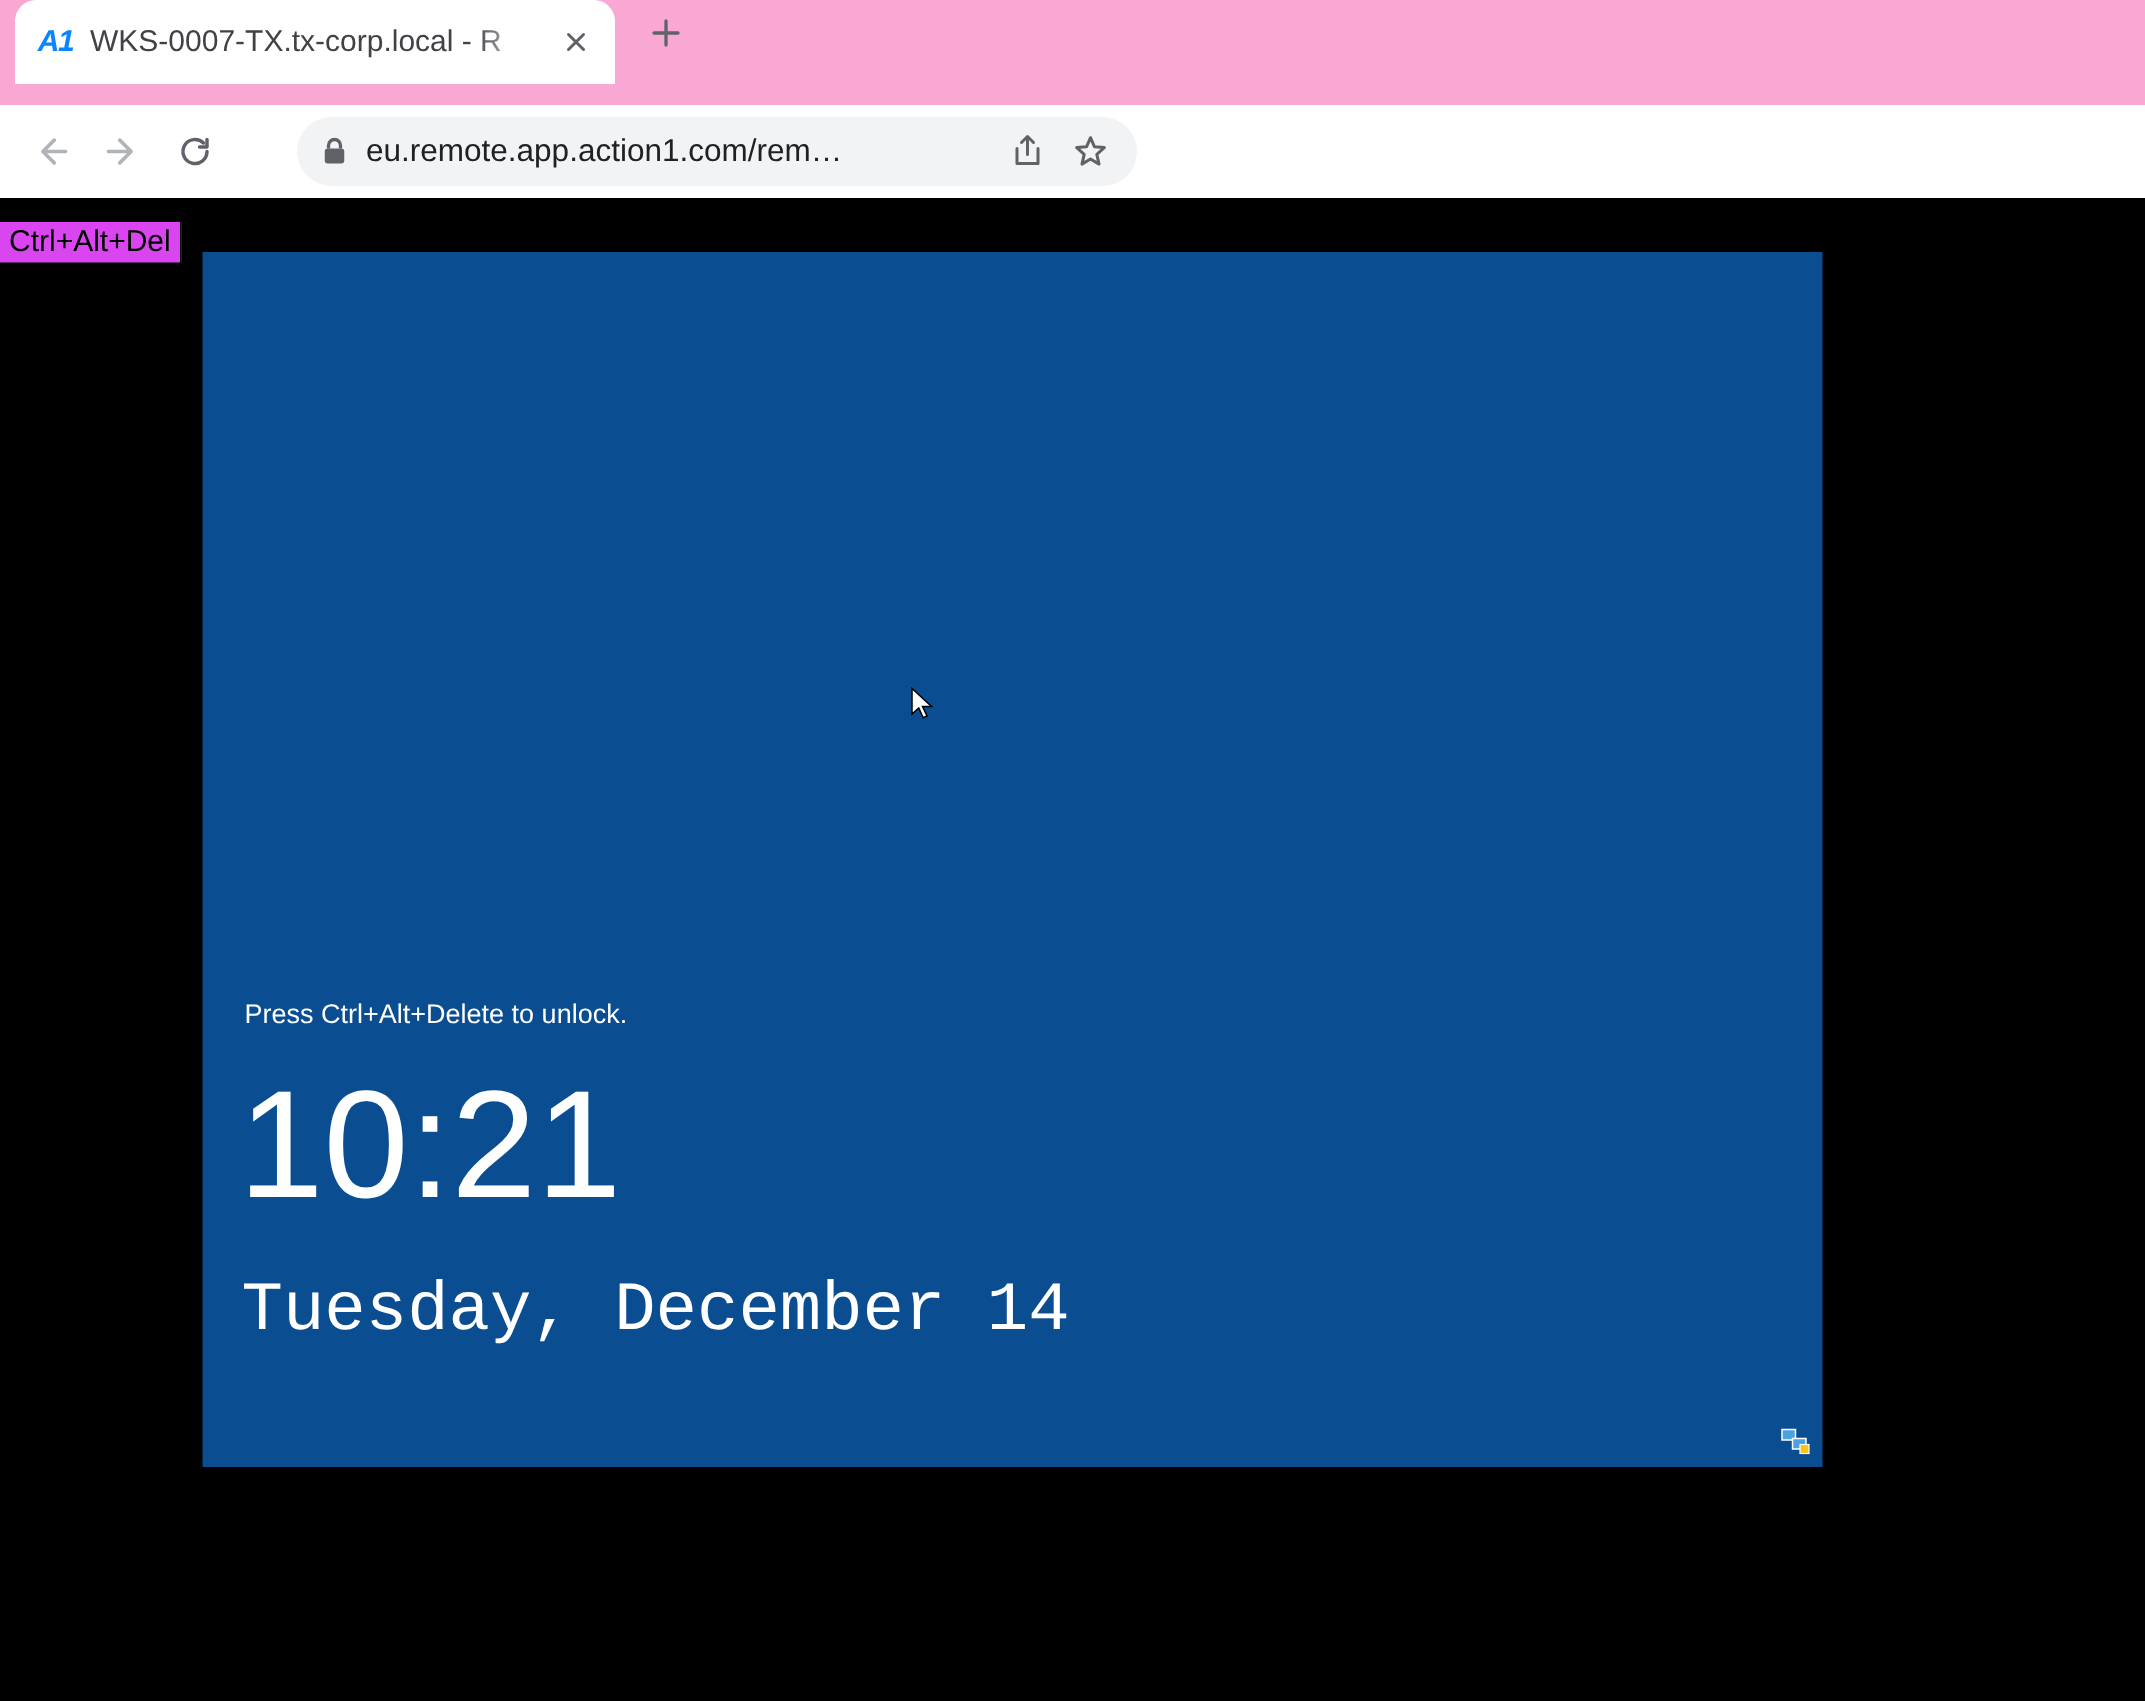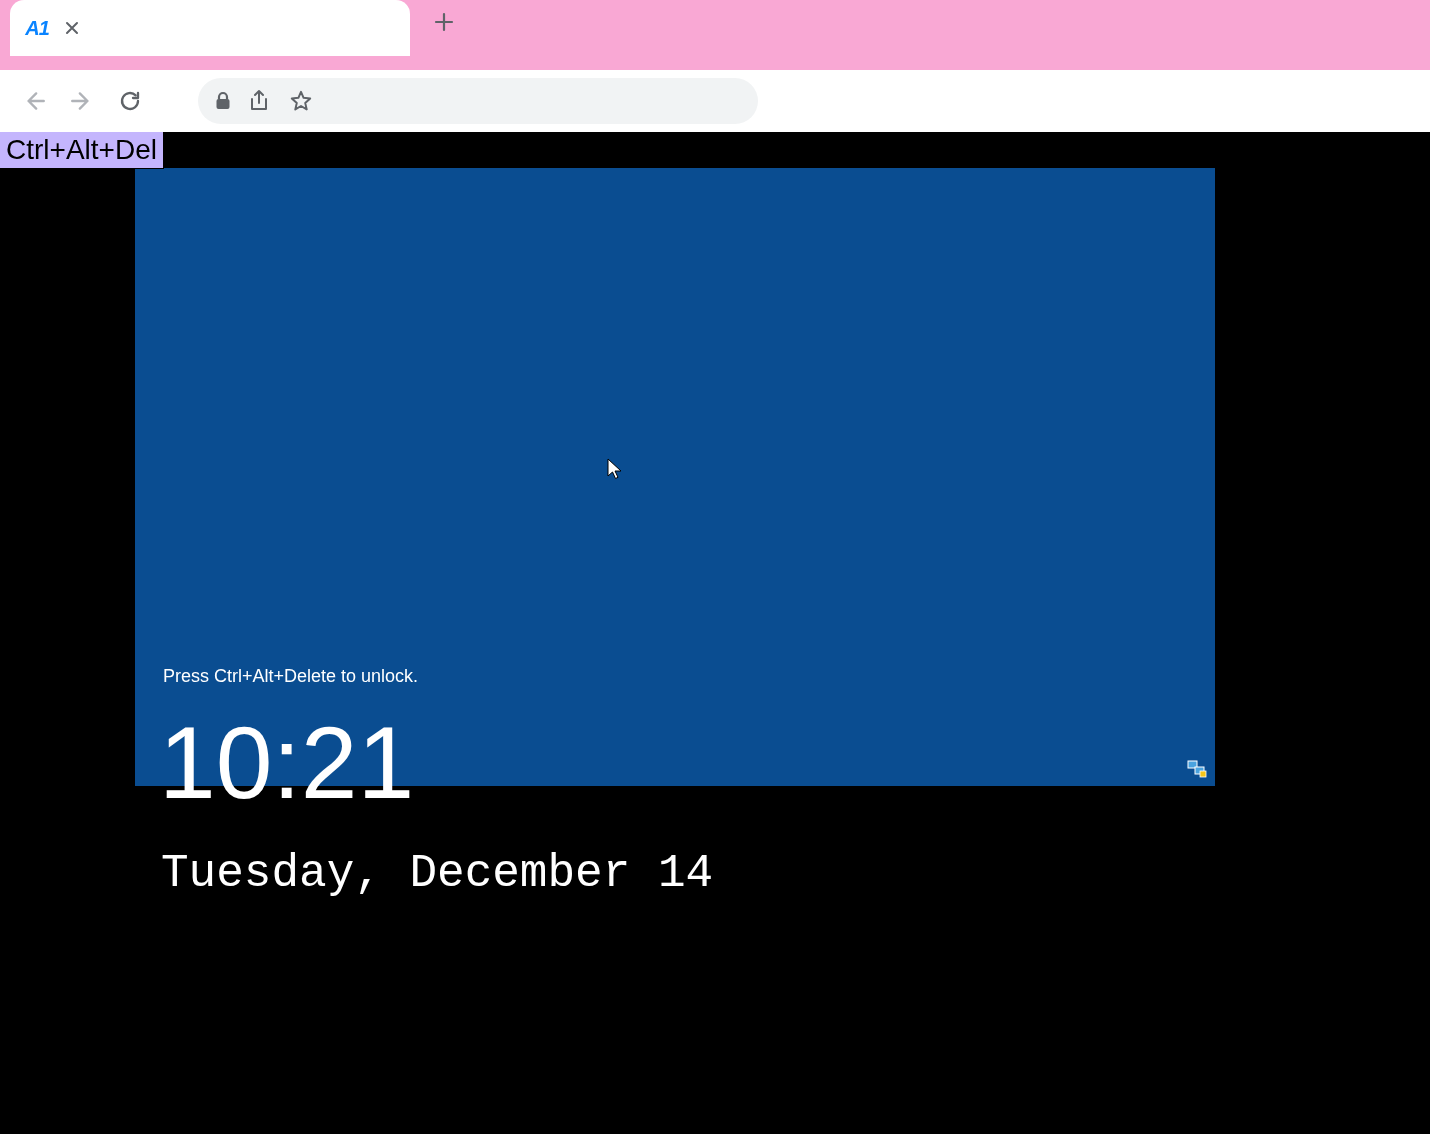--- a/index.html
+++ b/index.html
@@ -121,38 +121,38 @@
 
   
   .session-wrapper {
     position: relative;
     background: #000000;
     width: 100%;
     height: calc(100% - 132px);
   }
   .cad-button {
     position: absolute;
-    top: 0;
+    top: 16px;
     left: 0;
-    background: #c4b5fd;
+    background: #d946ef;
     border: 1px solid #000;
     border-top: none;
     border-left: none;
-    font-size: 28px;
+    font-size: 20px;
     font-family: Arial, sans-serif;
     padding: 2px 6px;
     cursor: pointer;
     z-index: 5;
   }
   .remote-desktop {
     position: absolute;
     left: 135px;
     top: 36px;
     width: 1080px;
-    height: 618px;
+    height: 810px;
     background: #0a4a8a;
     background: #0b4e91;
     background: #0a4e91;
     background: #0a4c8c;
     background: #0b4f94;
     background: #09498a;
     background: #0a4c8e;
     background: #0a4d90;
     background: #094b8d;
     background: #0a4f93;
@@ -217,20 +217,21 @@
   .tray-icon svg { display:block; }
 
   svg { display: block; }
 </style>
 </head>
 <body>
 
 <div class="browser-tabbar">
   <div class="tab">
     <span class="favicon">A1</span>
+    <span class="tab-title">WKS-0007-TX.tx-corp.local - R</span>
     <span class="close-btn">
       <svg width="16" height="16" viewBox="0 0 16 16">
           <path d="M3 3 L13 13 M13 3 L3 13" stroke="currentColor" stroke-width="2" stroke-linecap="round"></path>
         </svg>
     </span>
   </div>
   <div class="new-tab-btn">
     <svg width="20" height="20" viewBox="0 0 20 20">
         <path d="M10 2 V18 M2 10 H18" stroke="currentColor" stroke-width="2.2" stroke-linecap="round"></path>
       </svg>
@@ -255,20 +256,21 @@
       </svg>
   </div>
 
   <div class="omnibox">
     <span class="lock-icon">
       <svg width="18" height="20" viewBox="0 0 18 20">
           <rect x="2.5" y="8" width="13" height="10" rx="2" fill="currentColor"></rect>
           <path d="M5 8 V6 a4 4 0 0 1 8 0 V8" fill="none" stroke="currentColor" stroke-width="2.2"></path>
         </svg>
     </span>
+    <span class="url-text">eu.remote.app.action1.com/rem…</span>
     <span class="omni-action">
       <svg width="22" height="24" viewBox="0 0 22 24">
           <path d="M11 2 V14 M7 6 L11 2 L15 6" fill="none" stroke="currentColor" stroke-width="2" stroke-linecap="round" stroke-linejoin="round"></path>
           <path d="M4 10 V20 H18 V10" fill="none" stroke="currentColor" stroke-width="2" stroke-linecap="round" stroke-linejoin="round"></path>
         </svg>
     </span>
     <span class="omni-action">
       <svg width="24" height="24" viewBox="0 0 24 24">
           <path d="M12 2.8 L14.6 8.8 L21.2 9.4 L16.2 13.9 L17.7 20.4 L12 17 L6.3 20.4 L7.8 13.9 L2.8 9.4 L9.4 8.8 Z" fill="none" stroke="currentColor" stroke-width="2" stroke-linejoin="round"></path>
         </svg>

